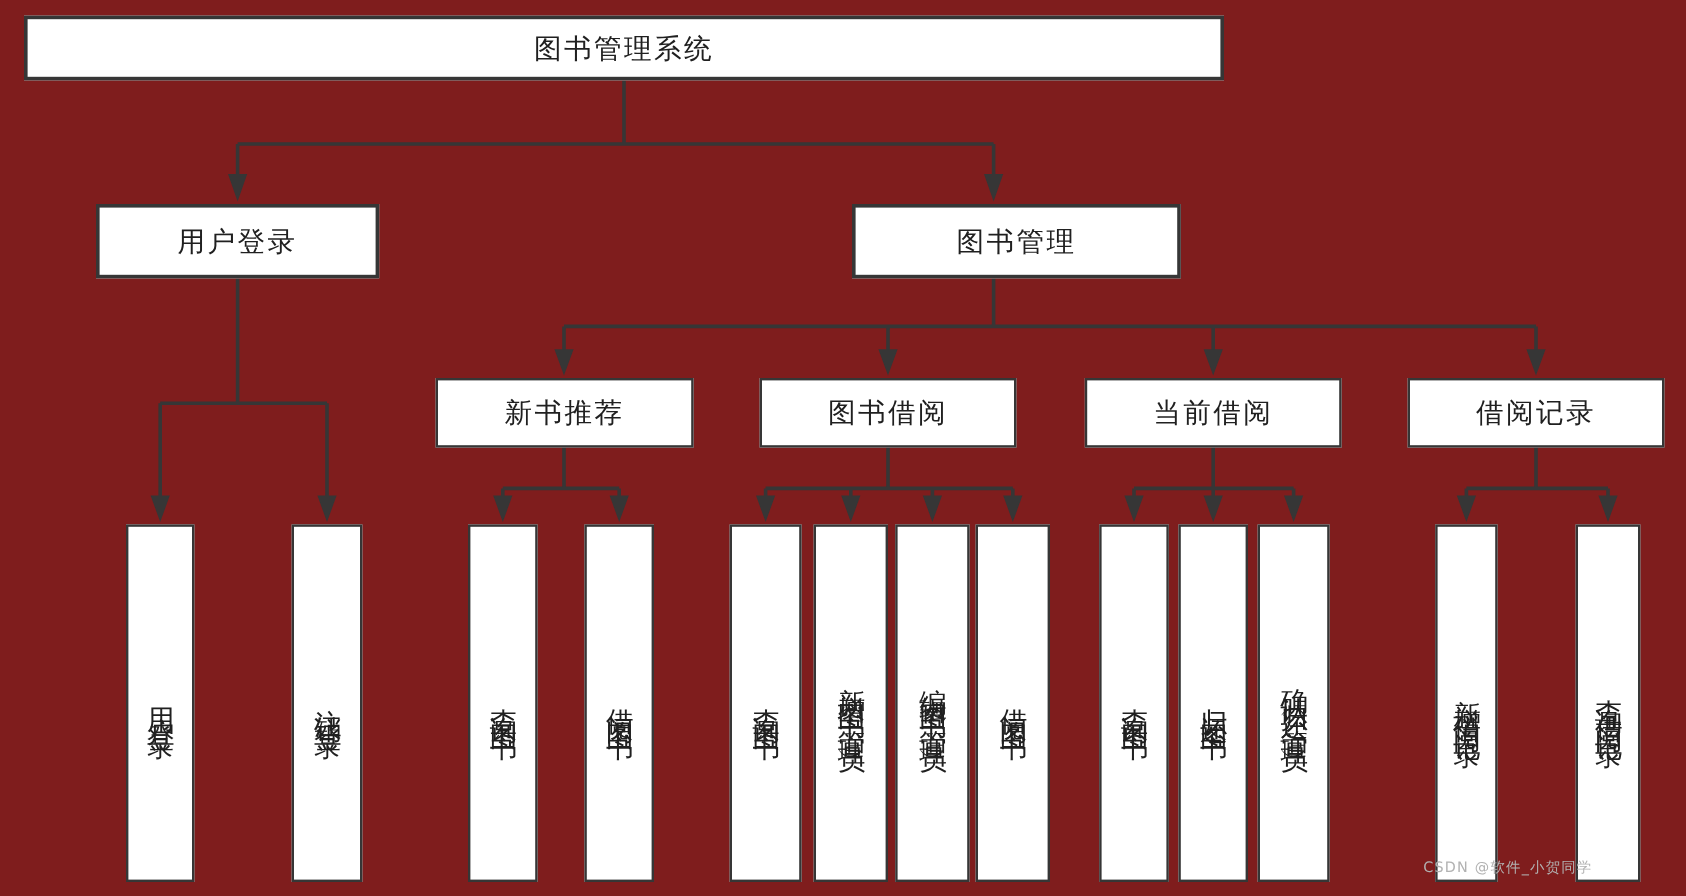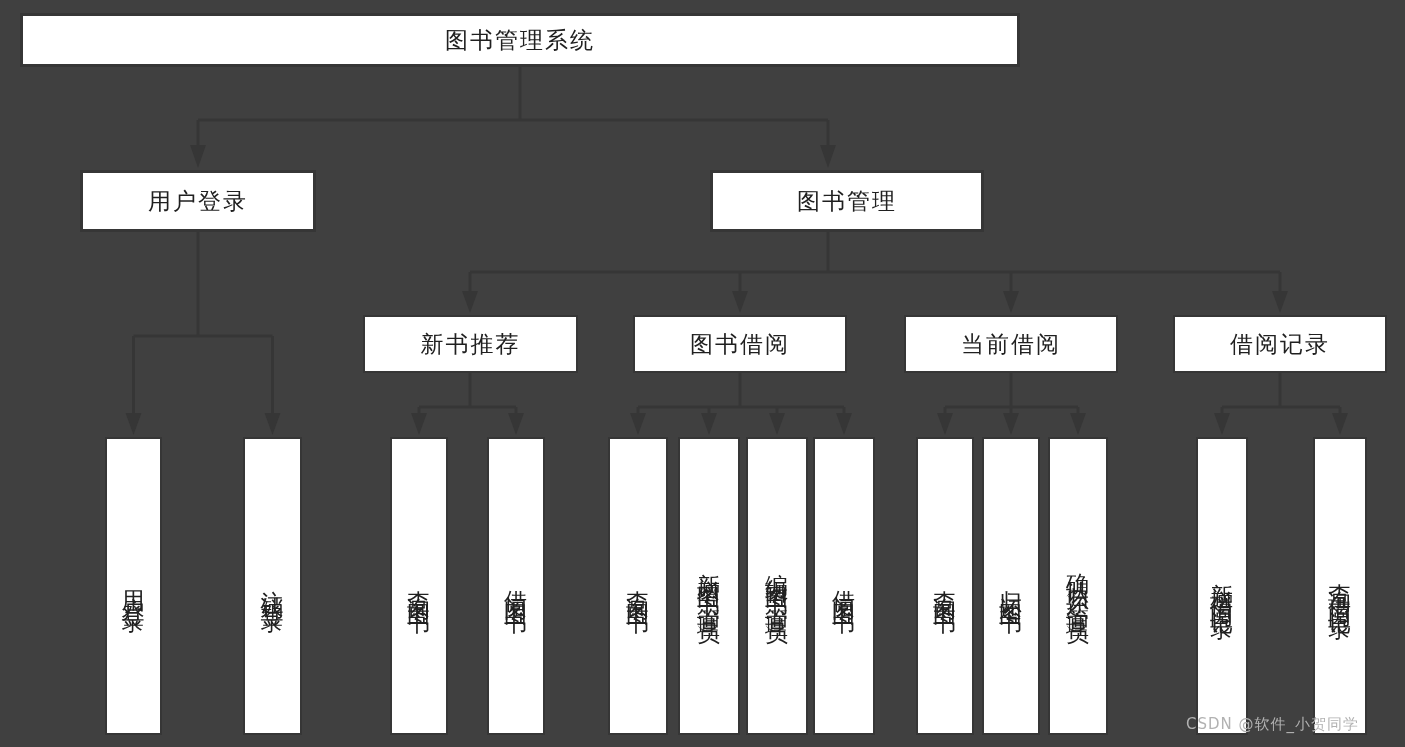--- a/index.html
+++ b/index.html
@@ -1,35 +1,35 @@
 <!DOCTYPE html>
 <html><head>
 <meta charset="utf-8">
 <style>
   html,body{margin:0;padding:0;background:#fff;}
   #canvas{
-    position:relative;width:1405px;height:747px;background:#404040;overflow:hidden;
+    position:relative;width:1405px;height:747px;background:#7f1d1d;overflow:hidden;
     font-family:"DejaVu Sans","Liberation Sans",sans-serif;
   }
   #wires{position:absolute;left:0;top:0;z-index:1;}
   .box{
     position:absolute;z-index:2;background:#ffffff;border:3px solid #363636;
     box-sizing:border-box;display:flex;align-items:center;justify-content:center;
     color:#202020;
   }
   .box--thin{border-width:2.5px;align-items:center;}
   .h-label{font-size:23px;letter-spacing:2px;white-space:nowrap;}
   .leaf{top:437px;height:298px;}
   .v-label{
     writing-mode:vertical-rl;text-orientation:mixed;
     font-size:23px;letter-spacing:7px;line-height:1.05;white-space:nowrap;
   }
   #watermark{
     position:absolute;z-index:5;left:1186px;top:715px;
-    font-size:15px;color:#b2b2b2;letter-spacing:1px;white-space:nowrap;text-align:center;
+    font-size:12px;color:#b2b2b2;letter-spacing:1px;white-space:nowrap;text-align:center;
   }
 </style>
 </head>
 <body>
 
 <div id="canvas">
 
   <svg id="wires" width="1405" height="747" viewBox="0 0 1405 747">
     <g stroke="#363636" stroke-width="3" fill="none">
 

